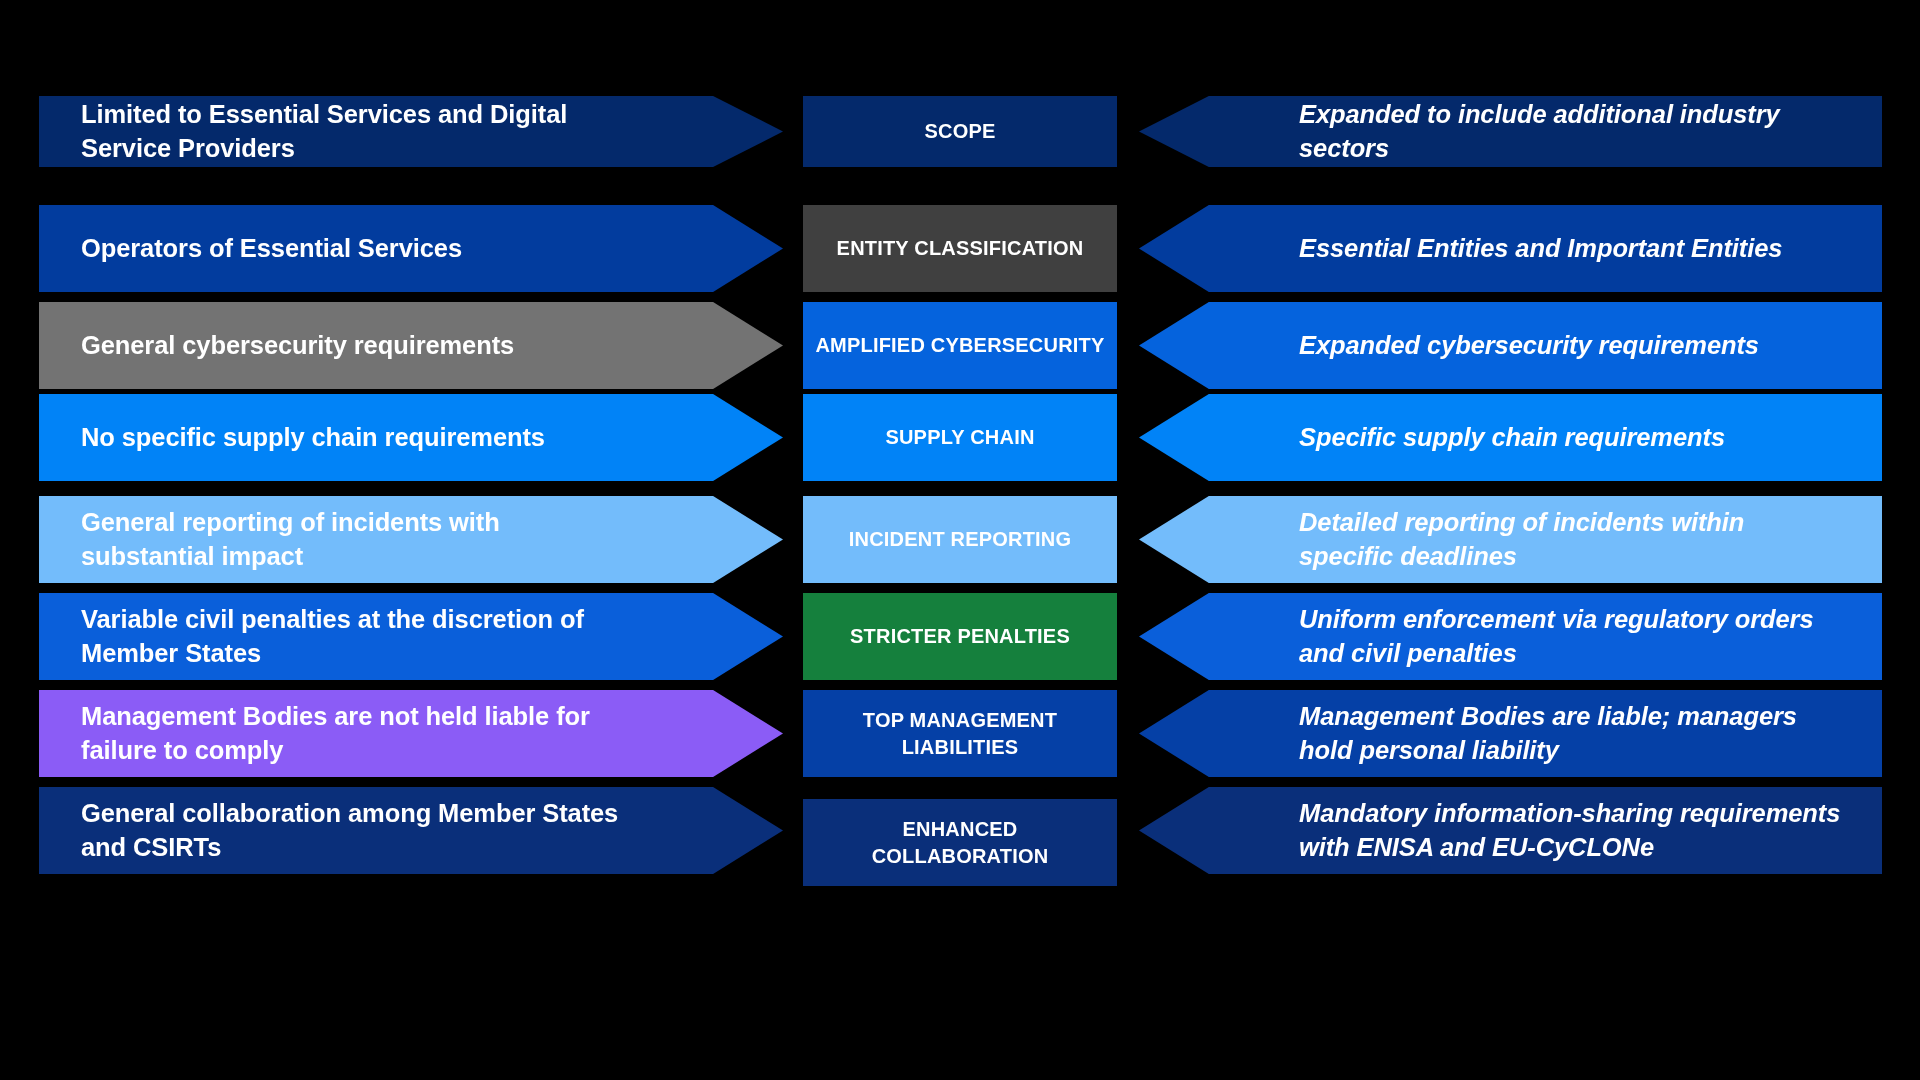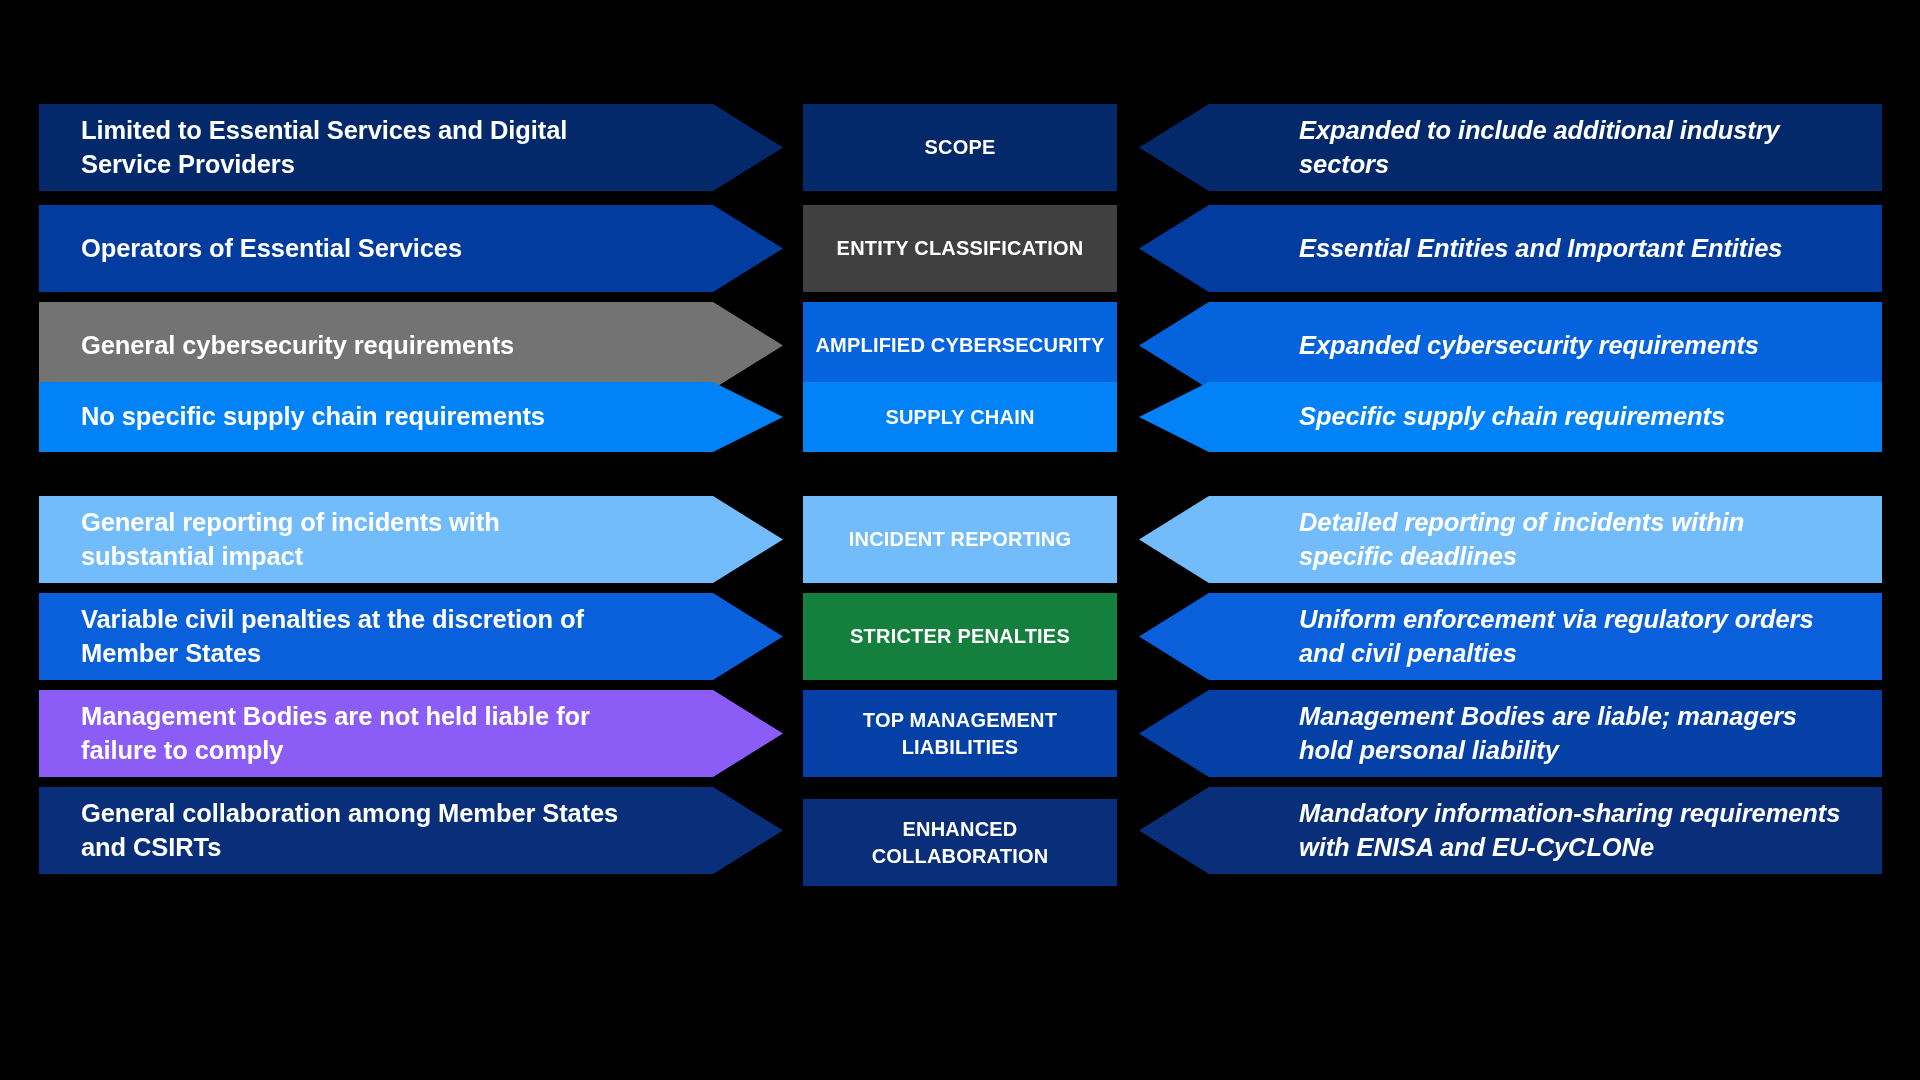--- a/index.html
+++ b/index.html
@@ -86,21 +86,21 @@
     color:#ffffff;
     letter-spacing:-0.1px;
     text-align:left;
     font-style:italic;
   }
 </style>
 </head>
 <body>
 
 <div id="diagram">
-    <div class="row" style="top: 104px; height: 87px;">
+    <div class="row" style="top: 96px; height: 71px;">
       <div class="cell-left" style="background: rgb(4, 41, 107);">
         <div class="text">Limited to Essential Services and Digital Service Providers</div>
       </div>
       <div class="cell-center" style="background: rgb(4, 41, 107);">
         <div class="text">SCOPE</div>
       </div>
       <div class="cell-right" style="background: rgb(4, 41, 107);">
         <div class="text">Expanded to include additional industry sectors</div>
       </div>
     </div>
@@ -119,21 +119,21 @@
       <div class="cell-left" style="background: #737373;">
         <div class="text">General cybersecurity requirements</div>
       </div>
       <div class="cell-center" style="background: rgb(5, 99, 221);">
         <div class="text">AMPLIFIED CYBERSECURITY</div>
       </div>
       <div class="cell-right" style="background: rgb(5, 99, 221);">
         <div class="text">Expanded cybersecurity requirements</div>
       </div>
     </div>
-    <div class="row" style="top: 382px; height: 70px;">
+    <div class="row" style="top: 394px; height: 87px;">
       <div class="cell-left" style="background: rgb(1, 131, 247);">
         <div class="text">No specific supply chain requirements</div>
       </div>
       <div class="cell-center" style="background: rgb(1, 131, 247);">
         <div class="text">SUPPLY CHAIN</div>
       </div>
       <div class="cell-right" style="background: rgb(1, 131, 247);">
         <div class="text">Specific supply chain requirements</div>
       </div>
     </div>

